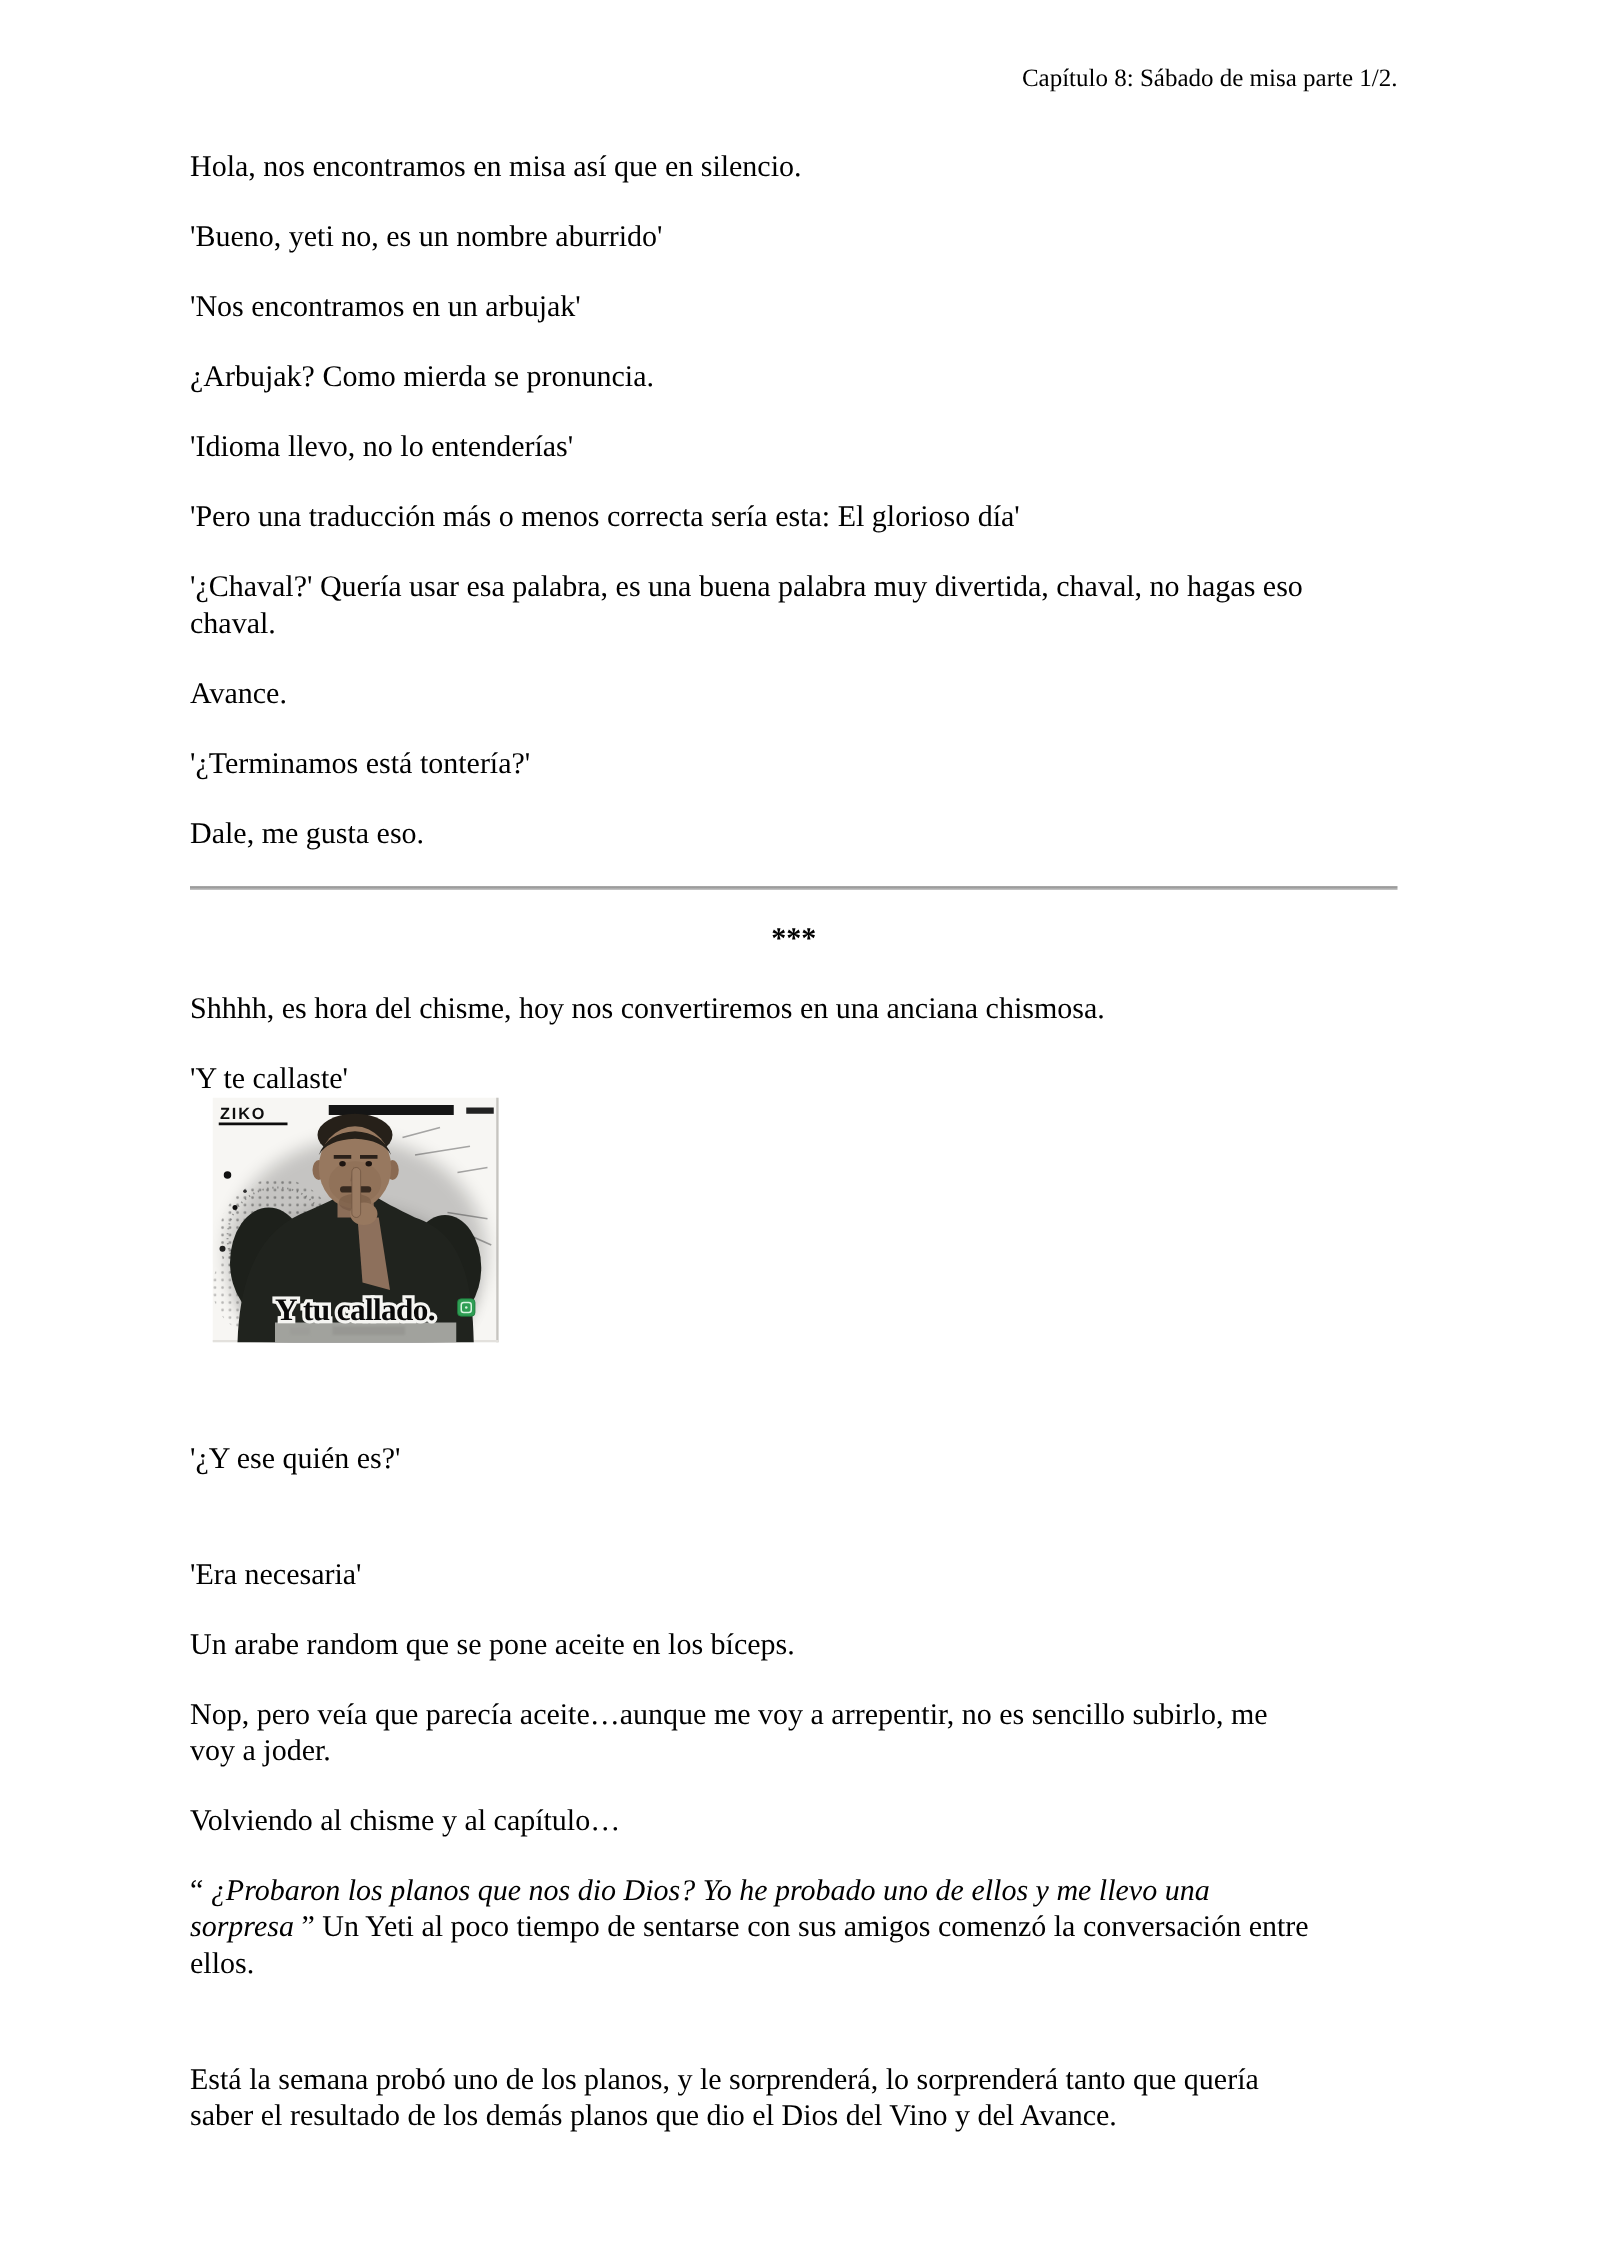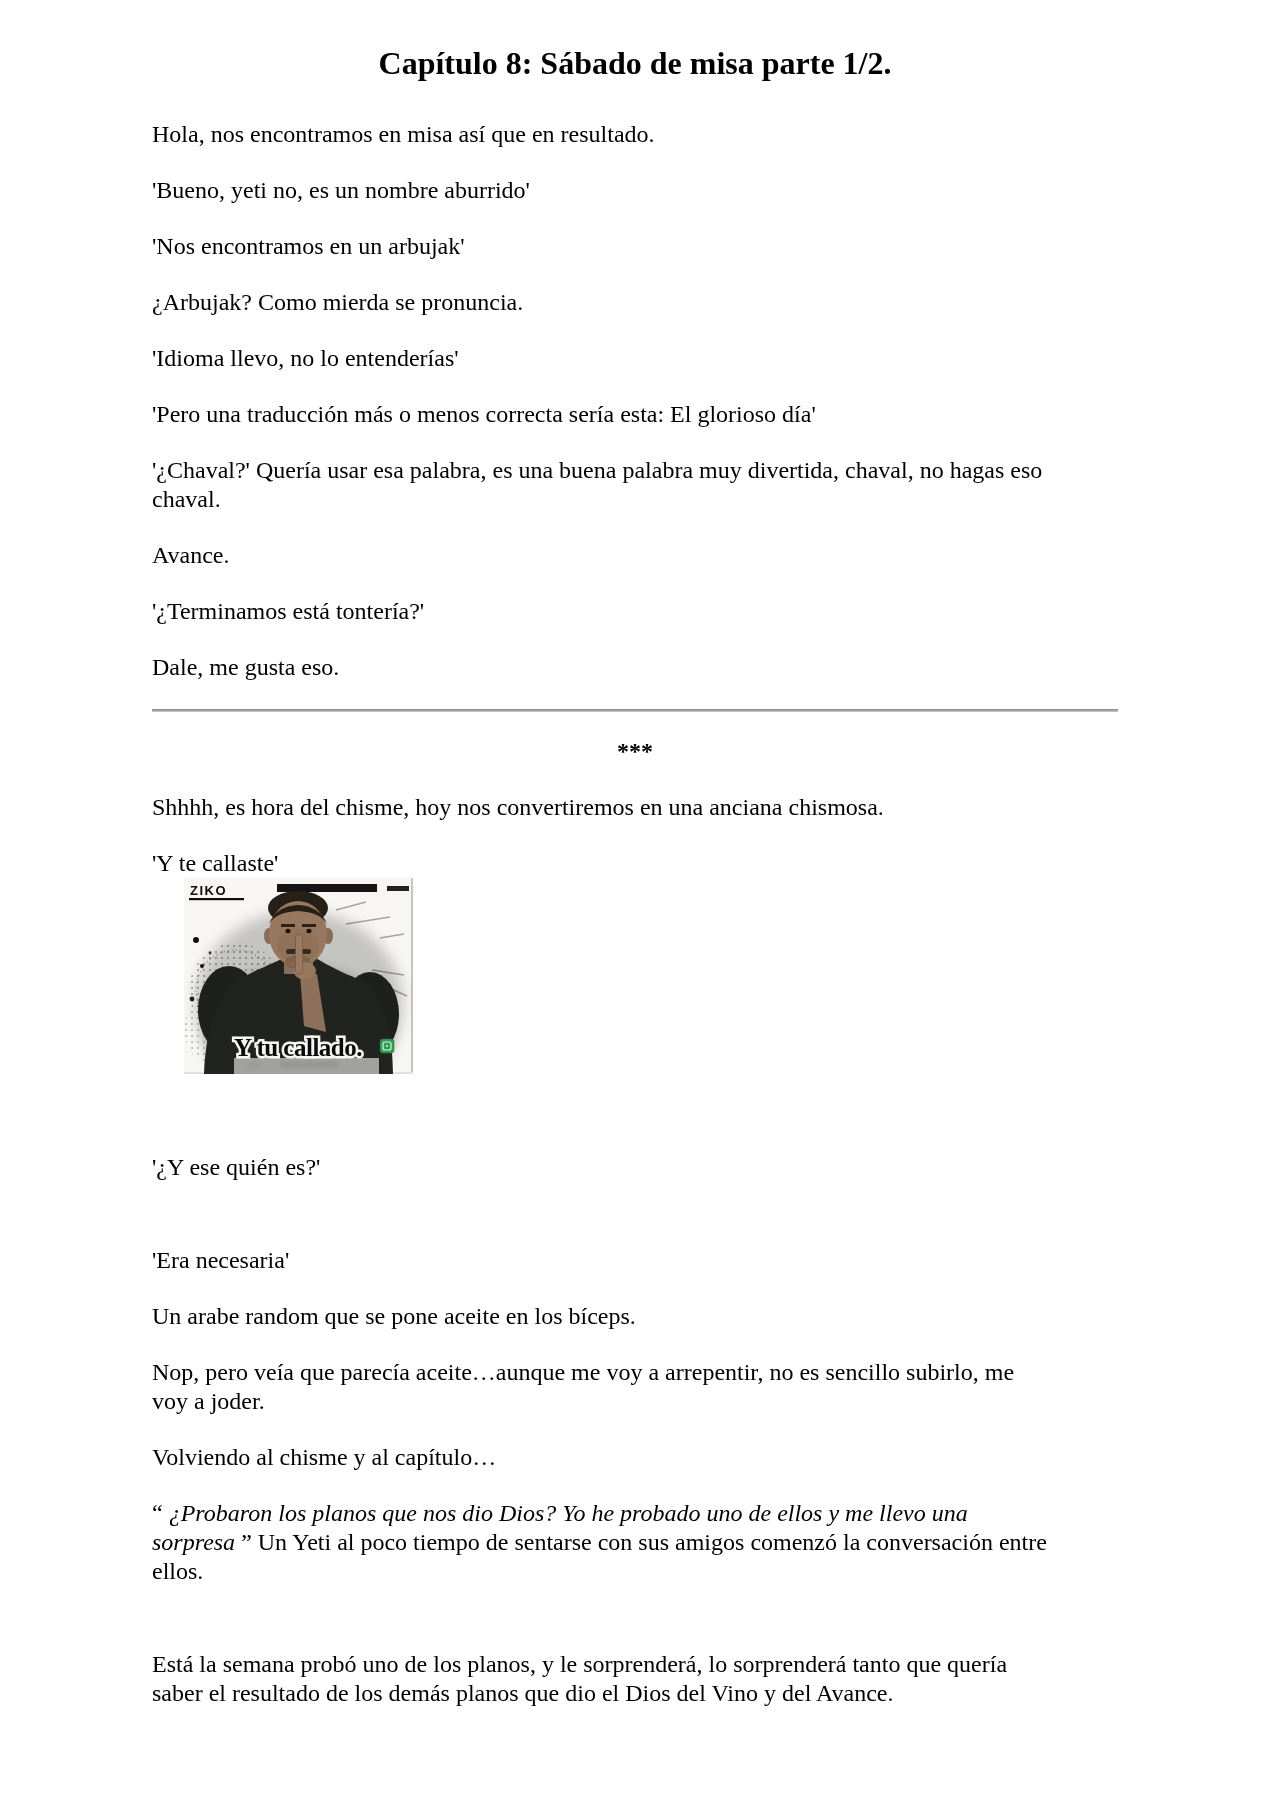--- a/index.html
+++ b/index.html
@@ -10,44 +10,44 @@
   }
   .doc{
     padding:46px 0 0 152px;
     width:966px;
   }
   .para{
     font-size:24px;line-height:29px;margin:0 0 27px 0;
     white-space:pre-wrap;
   }
   .para.title{
-    font-size:32px;line-height:34px;font-weight:bold;text-align:center;
+    font-size:20px;line-height:34px;font-weight:normal;text-align:right;
     margin:0 0 40px 0;white-space:normal;
   }
   .para.center{text-align:center;font-weight:bold;}
   .para.blank{height:20px;margin-bottom:17px;}
   .rule{
     border:none;height:3px;width:966px;
     background:linear-gradient(#858585,#c9c9c9);
     margin:13px 0 25px 0;
   }
   .para em{font-style:italic;}
   .meme{
     display:inline-block;width:229px;height:196px;
-    vertical-align:baseline;margin-left:20px;
+    vertical-align:baseline;margin-left:6px;
     line-height:0;
   }
   .meme svg{display:block;}
 </style>
 </head>
 <body>
 
 <div class="doc">
     <p class="para title">Capítulo 8: Sábado de misa parte 1/2.</p>
-    <p class="para body">Hola, nos encontramos en misa así que en resultado.</p>
+    <p class="para body">Hola, nos encontramos en misa así que en silencio.</p>
     <p class="para body">'Bueno, yeti no, es un nombre aburrido'</p>
     <p class="para body">'Nos encontramos en un arbujak'</p>
     <p class="para body">¿Arbujak? Como mierda se pronuncia.</p>
     <p class="para body">'Idioma llevo, no lo entenderías'</p>
     <p class="para body">'Pero una traducción más o menos correcta sería esta: El glorioso día'</p>
     <p class="para body">'¿Chaval?' Quería usar esa palabra, es una buena palabra muy divertida, chaval, no hagas eso
 chaval.</p>
     <p class="para body">Avance.</p>
     <p class="para body">'¿Terminamos está tontería?'</p>
     <p class="para body">Dale, me gusta eso.</p>

